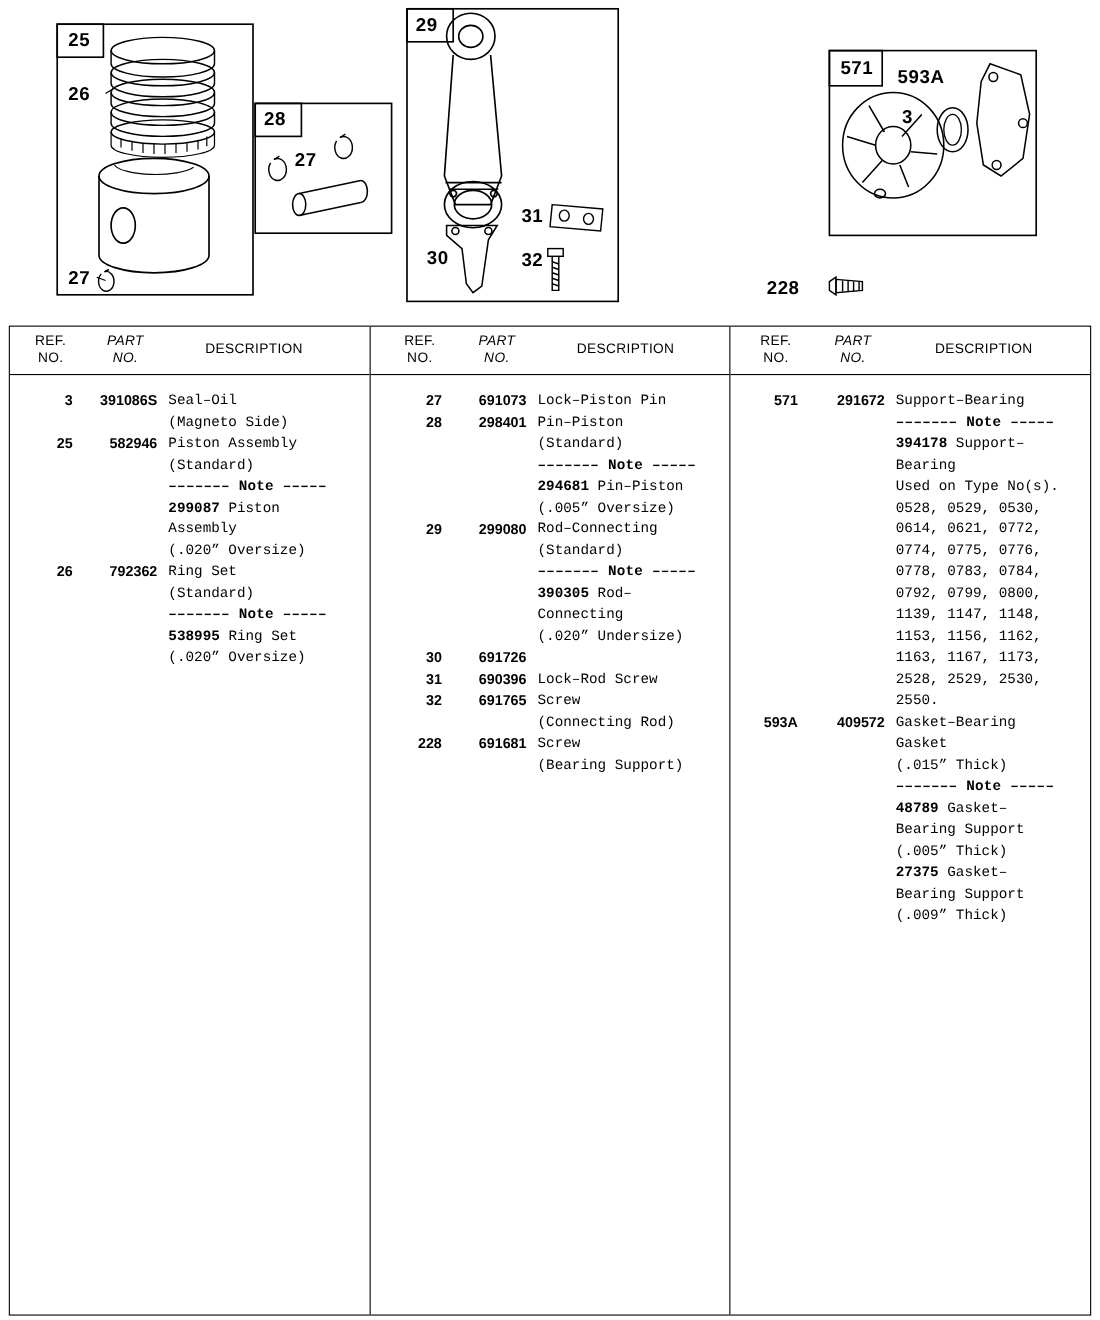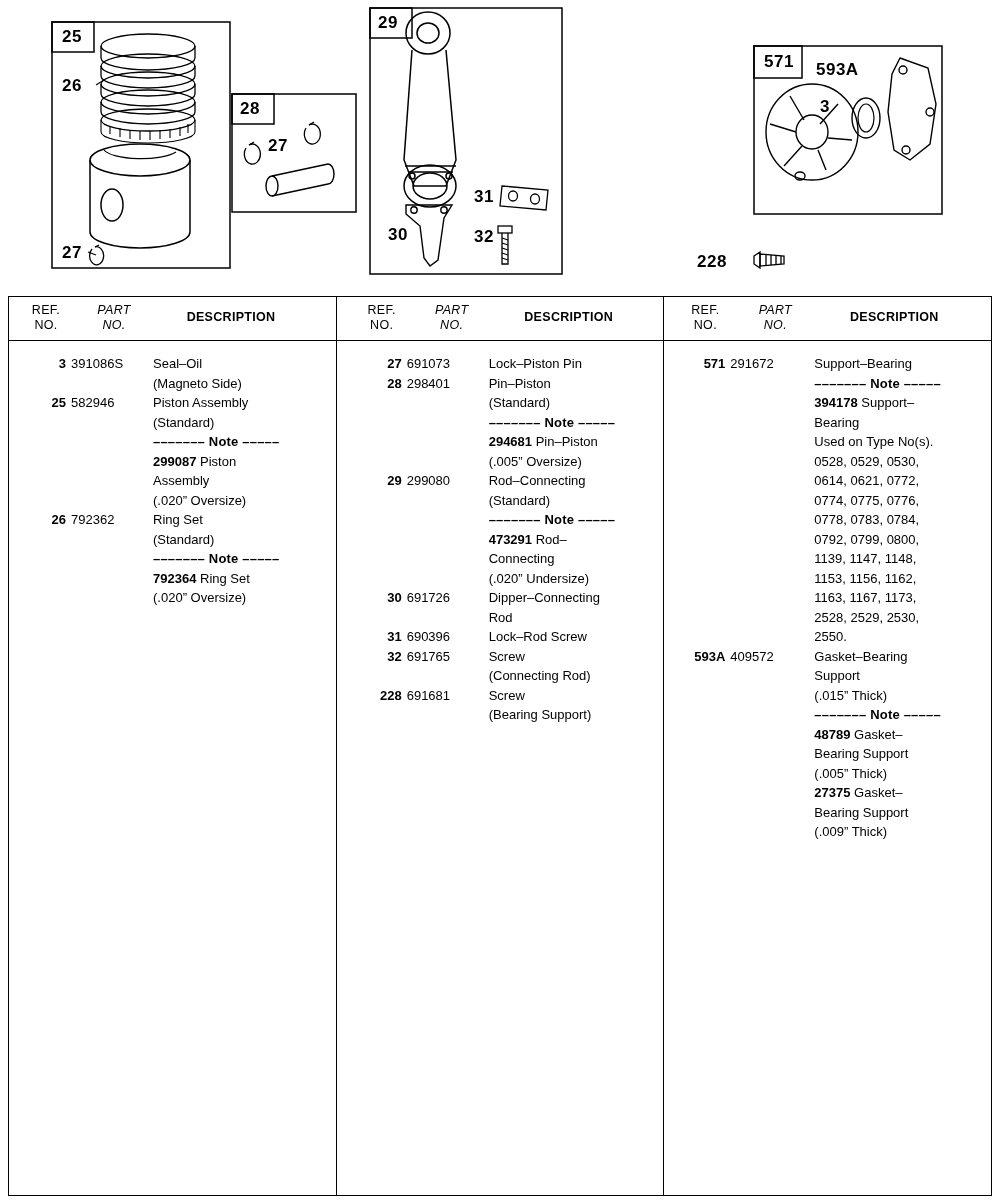--- a/index.html
+++ b/index.html
@@ -55,21 +55,21 @@
   }
   .col-head .h {
     position: absolute;
     text-align: center;
     font-size: 12.5px;
     line-height: 15px;
     letter-spacing: 0.3px;
   }
   .h-ref { left: 6px;  top: 6px; width: 62px; }
   .h-part { left: 66px; top: 6px; width: 78px; font-style: italic; }
-  .h-desc { left: 142px; top: 13px; width: 160px; font-weight: bold; }
+  .h-desc { left: 142px; top: 13px; width: 160px; }
 
   
   .col2 .h-ref  { left: 14px; }
   .col2 .h-part { left: 76px; }
   .col2 .h-desc { left: 152px; }
   .col3 .h-ref  { left: 10px; }
   .col3 .h-part { left: 72px; }
   .col3 .h-desc { left: 150px; }
 
   .rows { padding-top: 13px; }
@@ -81,28 +81,30 @@
   }
   .ref {
     width: 62px;
     text-align: right;
     padding-right: 5px;
     font-weight: bold;
     white-space: nowrap;
   }
   .part {
     width: 80px;
+    text-align: right;
     padding-right: 8px;
-    font-weight: normal;
+    font-weight: bold;
     white-space: nowrap;
   }
   .desc {
     flex: 1;
     padding-left: 2px;
     padding-right: 6px;
+    font-family: Liberation Mono, monospace;
   }
   .desc .ln { display: block; white-space: pre-wrap; }
   .desc .ln b { font-weight: bold; }
   .note {
     font-weight: bold;
     letter-spacing: 0.2px;
   }
   .col2 .ref { width: 70px; }
   .col3 .ref { width: 66px; }
   .col3 .part { width: 82px; }
@@ -305,21 +307,21 @@
               <span class="ln">(.020” Oversize)</span>
             </div>
           </div>
           <div class="row">
             <div class="ref">26</div>
             <div class="part">792362</div>
             <div class="desc">
               <span class="ln">Ring Set</span>
               <span class="ln">(Standard)</span>
               <span class="ln note">––––––– Note –––––</span>
-              <span class="ln"><b>792364</b> Ring Set</span>
+              <span class="ln"><b>538995</b> Ring Set</span>
               <span class="ln">(.020” Oversize)</span>
             </div>
           </div>
         </div>
     </div>
 
     <div class="col col2">
       <div class="col-head">
         <div class="h h-ref">
           <span>REF.</span><br>
@@ -350,32 +352,28 @@
               <span class="ln">(.005” Oversize)</span>
             </div>
           </div>
           <div class="row">
             <div class="ref">29</div>
             <div class="part">299080</div>
             <div class="desc">
               <span class="ln">Rod–Connecting</span>
               <span class="ln">(Standard)</span>
               <span class="ln note">––––––– Note –––––</span>
-              <span class="ln"><b>473291</b> Rod–</span>
+              <span class="ln"><b>390305</b> Rod–</span>
               <span class="ln">Connecting</span>
               <span class="ln">(.020” Undersize)</span>
             </div>
           </div>
           <div class="row">
             <div class="ref">30</div>
             <div class="part">691726</div>
-            <div class="desc">
-              <span class="ln">Dipper–Connecting</span>
-              <span class="ln">Rod</span>
-            </div>
           </div>
           <div class="row">
             <div class="ref">31</div>
             <div class="part">690396</div>
             <div class="desc">
               <span class="ln">Lock–Rod Screw</span>
             </div>
           </div>
           <div class="row">
             <div class="ref">32</div>
@@ -428,21 +426,21 @@
               <span class="ln">1163, 1167, 1173,</span>
               <span class="ln">2528, 2529, 2530,</span>
               <span class="ln">2550.</span>
             </div>
           </div>
           <div class="row">
             <div class="ref">593A</div>
             <div class="part">409572</div>
             <div class="desc">
               <span class="ln">Gasket–Bearing</span>
-              <span class="ln">Support</span>
+              <span class="ln">Gasket</span>
               <span class="ln">(.015” Thick)</span>
               <span class="ln note">––––––– Note –––––</span>
               <span class="ln"><b>48789</b> Gasket–</span>
               <span class="ln">Bearing Support</span>
               <span class="ln">(.005” Thick)</span>
               <span class="ln"><b>27375</b> Gasket–</span>
               <span class="ln">Bearing Support</span>
               <span class="ln">(.009” Thick)</span>
             </div>
           </div>

